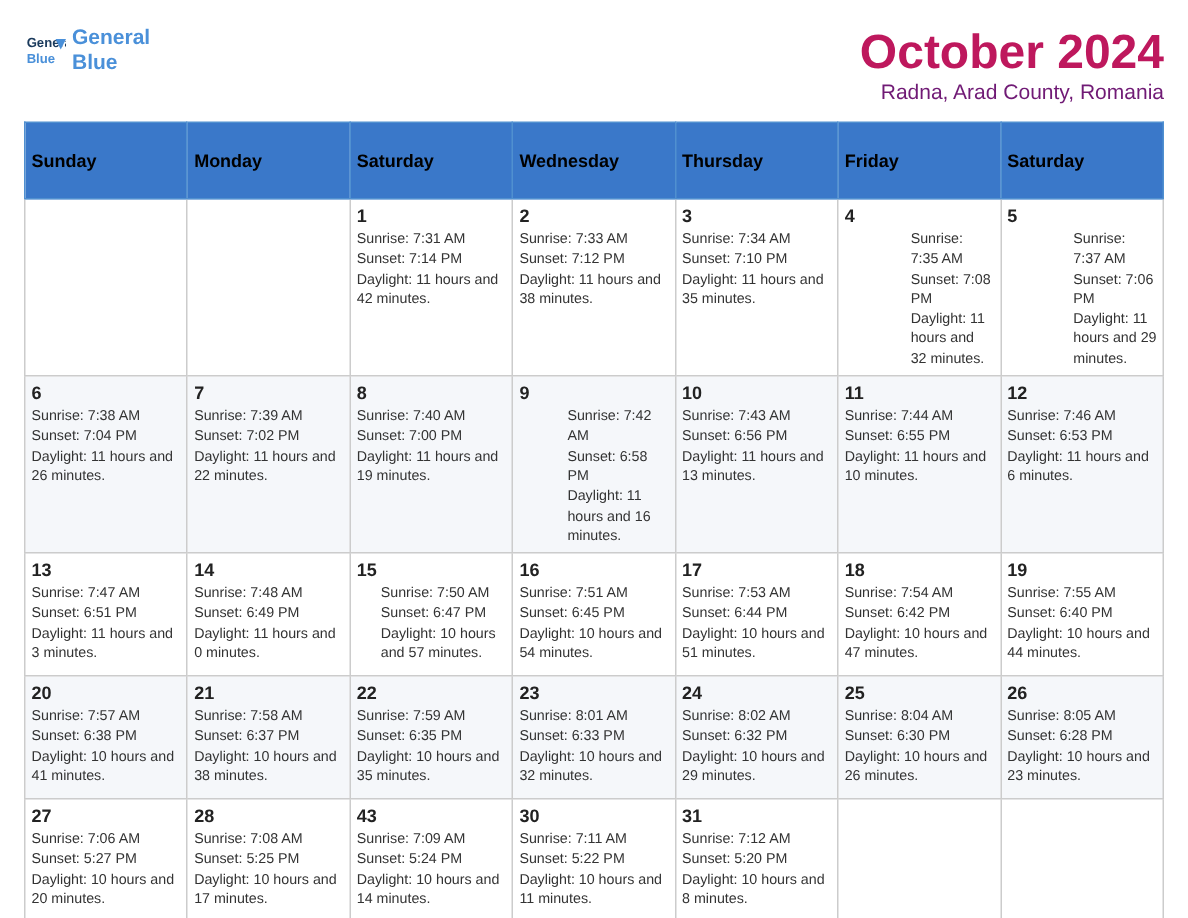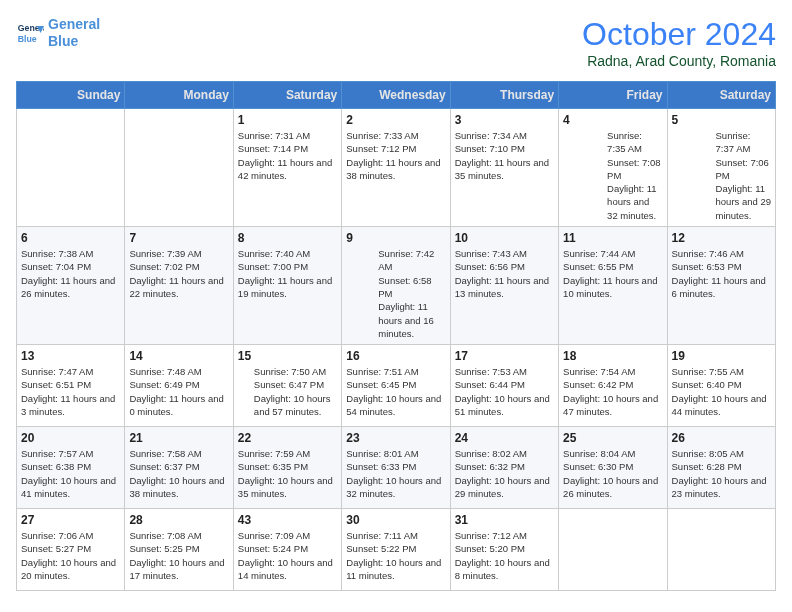--- a/index.html
+++ b/index.html
@@ -32,39 +32,39 @@
     }
     .logo-icon {
       width: 28px;
       height: 28px;
     }
     .title-block {
       text-align: right;
     }
     .month-title {
       font-size: 32px;
-      font-weight: normal;
-      color: #3b82f6;
+      font-weight: bold;
+      color: #be185d;
     }
     .subtitle {
       font-size: 14px;
-      color: #14532d;
+      color: #701a75;
     }
     .calendar {
       width: 100%;
       border-collapse: collapse;
       border: 1px solid #ccc;
     }
     .calendar th {
       background: #3a78c9;
-      color: #e5e5e5;
+      color: #000000;
       font-size: 12px;
       font-weight: bold;
-      padding: 6px 4px;
-      text-align: right;
+      padding: 18px 4px;
+      text-align: left;
       border: 1px solid #5090d0;
     }
     .calendar td {
       vertical-align: top;
       border: 1px solid #ccc;
       padding: 4px;
       width: calc(100% / 7);
       height: 82px;
       background: #fff;
     }

